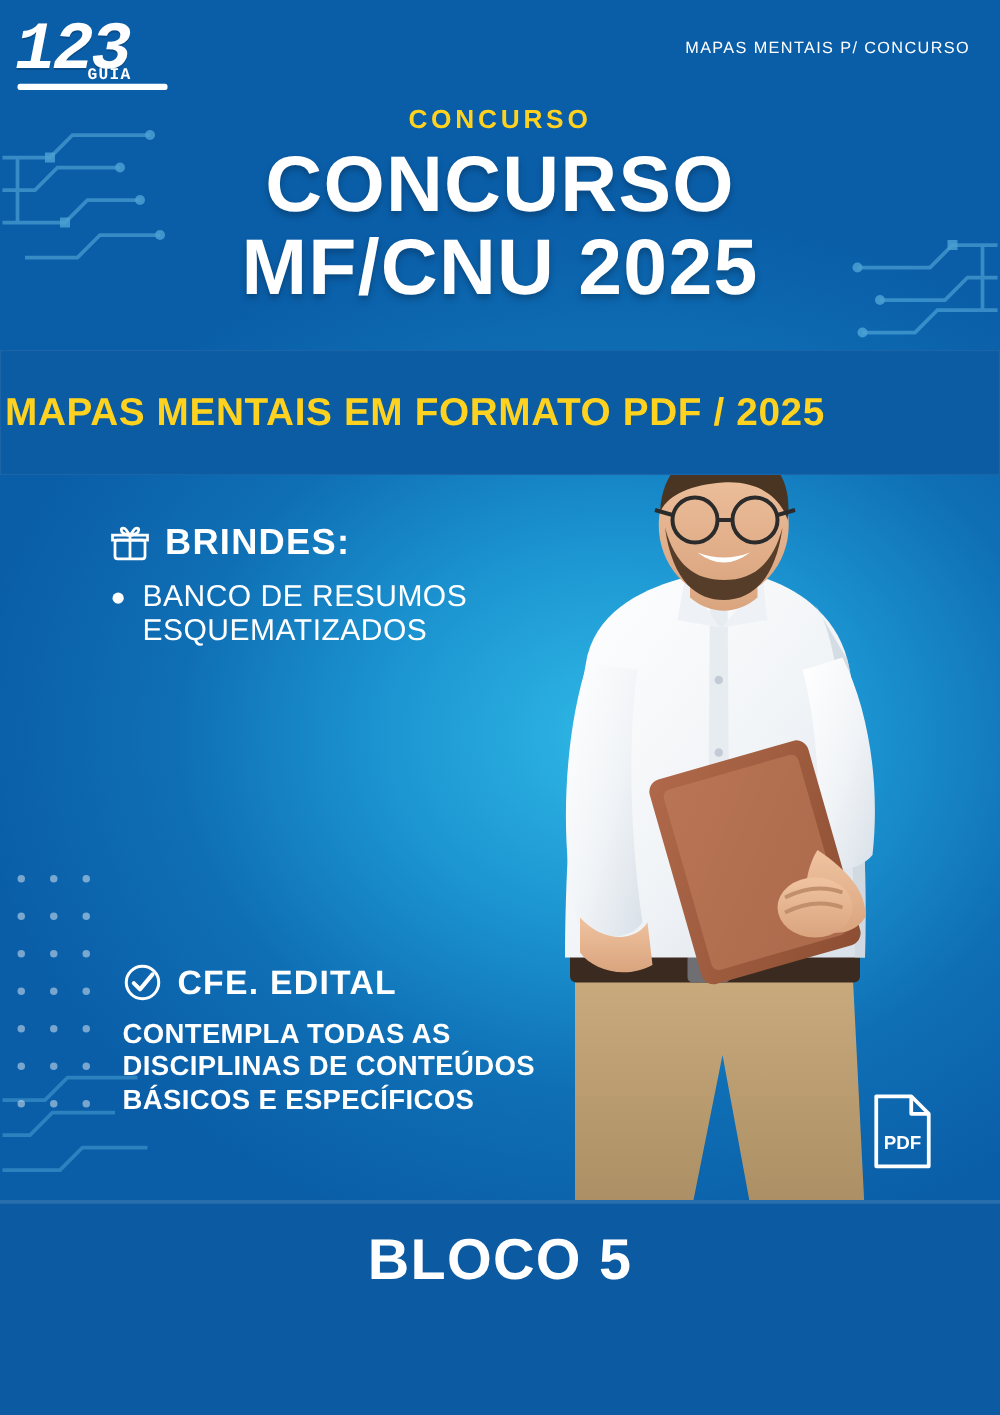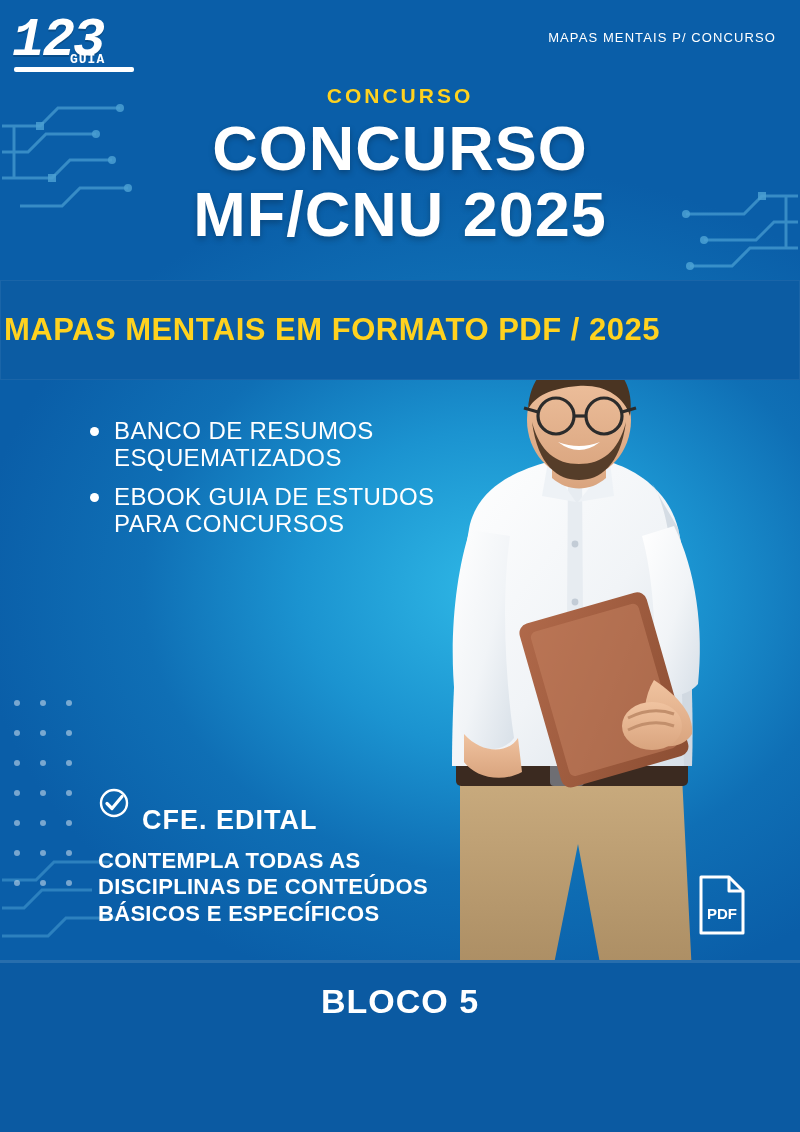--- a/index.html
+++ b/index.html
@@ -132,21 +132,21 @@
   .edital {
     position:absolute; left:98px; top:770px; width:330px;
     z-index:6;
   }
   .edital-head {
     display:flex; align-items:center; gap:12px;
     margin-bottom:12px;
   }
   .edital-head .label {
     font-size:27px; font-weight:bold; letter-spacing:1px;
-    color:#ffffff; text-transform:uppercase;margin-top:35px;
+    color:#ffffff; text-transform:uppercase;
   }
   .edital-text {
     font-size:22px; line-height:1.2;
     font-weight:bold; letter-spacing:.3px;
     color:#ffffff; text-transform:uppercase;
   }
 
   
   .person { position:absolute; right:18px; bottom:158px; width:430px; height:600px; z-index:4; }
 
@@ -165,21 +165,21 @@
   .footer-top-line {
     position:absolute; left:0; top:0; width:800px; height:3px;
     background:rgba(255,255,255,.12);
   }
   .footer-text {
     position:absolute; left:0; top:22px; width:800px;
     text-align:center;
   }
   .footer-text .f1, .footer-text .f2 {
     display:block;
-    font-size:34px; line-height:1.12;
+    font-size:46px; line-height:1.12;
     font-weight:bold; letter-spacing:1px;
     color:#ffffff; text-transform:uppercase;
   }
 </style>
 </head>
 <body>
 
 <div class="poster">
 
   <svg class="circuit" style="left:0;top:96px;width:150px;height:130px;" viewBox="0 0 150 130">
@@ -364,23 +364,34 @@
       <rect x="186" y="240" width="112" height="150" rx="6" fill="#c2805f" opacity=".55"></rect>
     </g>
 
     <path d="M302 306 C326 322 342 340 340 360 C330 376 306 376 296 362 C290 344 292 322 302 306 Z" fill="url(#skin)"></path>
     <ellipse cx="300" cy="352" rx="30" ry="24" fill="url(#skin)"></ellipse>
     <path d="M276 344 q24 -12 46 -4" stroke="#c28f6c" stroke-width="3" fill="none"></path>
     <path d="M276 356 q24 -12 46 -4" stroke="#c28f6c" stroke-width="3" fill="none"></path>
   </svg>
 
   <div class="gifts">
+    <div class="gifts-head">
+      <svg width="32" height="32" viewBox="0 0 32 32">
+        <g fill="none" stroke="#ffffff" stroke-width="2.2">
+          <rect x="4" y="13" width="24" height="15" rx="2"></rect>
+          <path d="M2 9 H30 V13 H2 Z"></path>
+          <path d="M16 9 V28"></path>
+          <path d="M16 9 C12 9 9 7 9 5 C9 3 12 3 13 5 C14 6.6 15 8 16 9 Z"></path>
+          <path d="M16 9 C20 9 23 7 23 5 C23 3 20 3 19 5 C18 6.6 17 8 16 9 Z"></path>
+        </g>
+      </svg>
+      <span class="label">BRINDES:</span>
+    </div>
     <ul class="gift-list">
       <li>BANCO DE RESUMOS ESQUEMATIZADOS</li>
-      <li>EBOOK GUIA DE ESTUDOS PARA CONCURSOS</li>
     </ul>
   </div>
 
   <div class="edital">
     <div class="edital-head">
       <svg width="32" height="32" viewBox="0 0 32 32">
         <circle cx="16" cy="16" r="13" fill="none" stroke="#ffffff" stroke-width="2.4"></circle>
         <path d="M9 16.5 L14 21.5 L24 9.5" fill="none" stroke="#ffffff" stroke-width="3.2" stroke-linecap="round" stroke-linejoin="round"></path>
       </svg>
       <span class="label">CFE. EDITAL</span>

